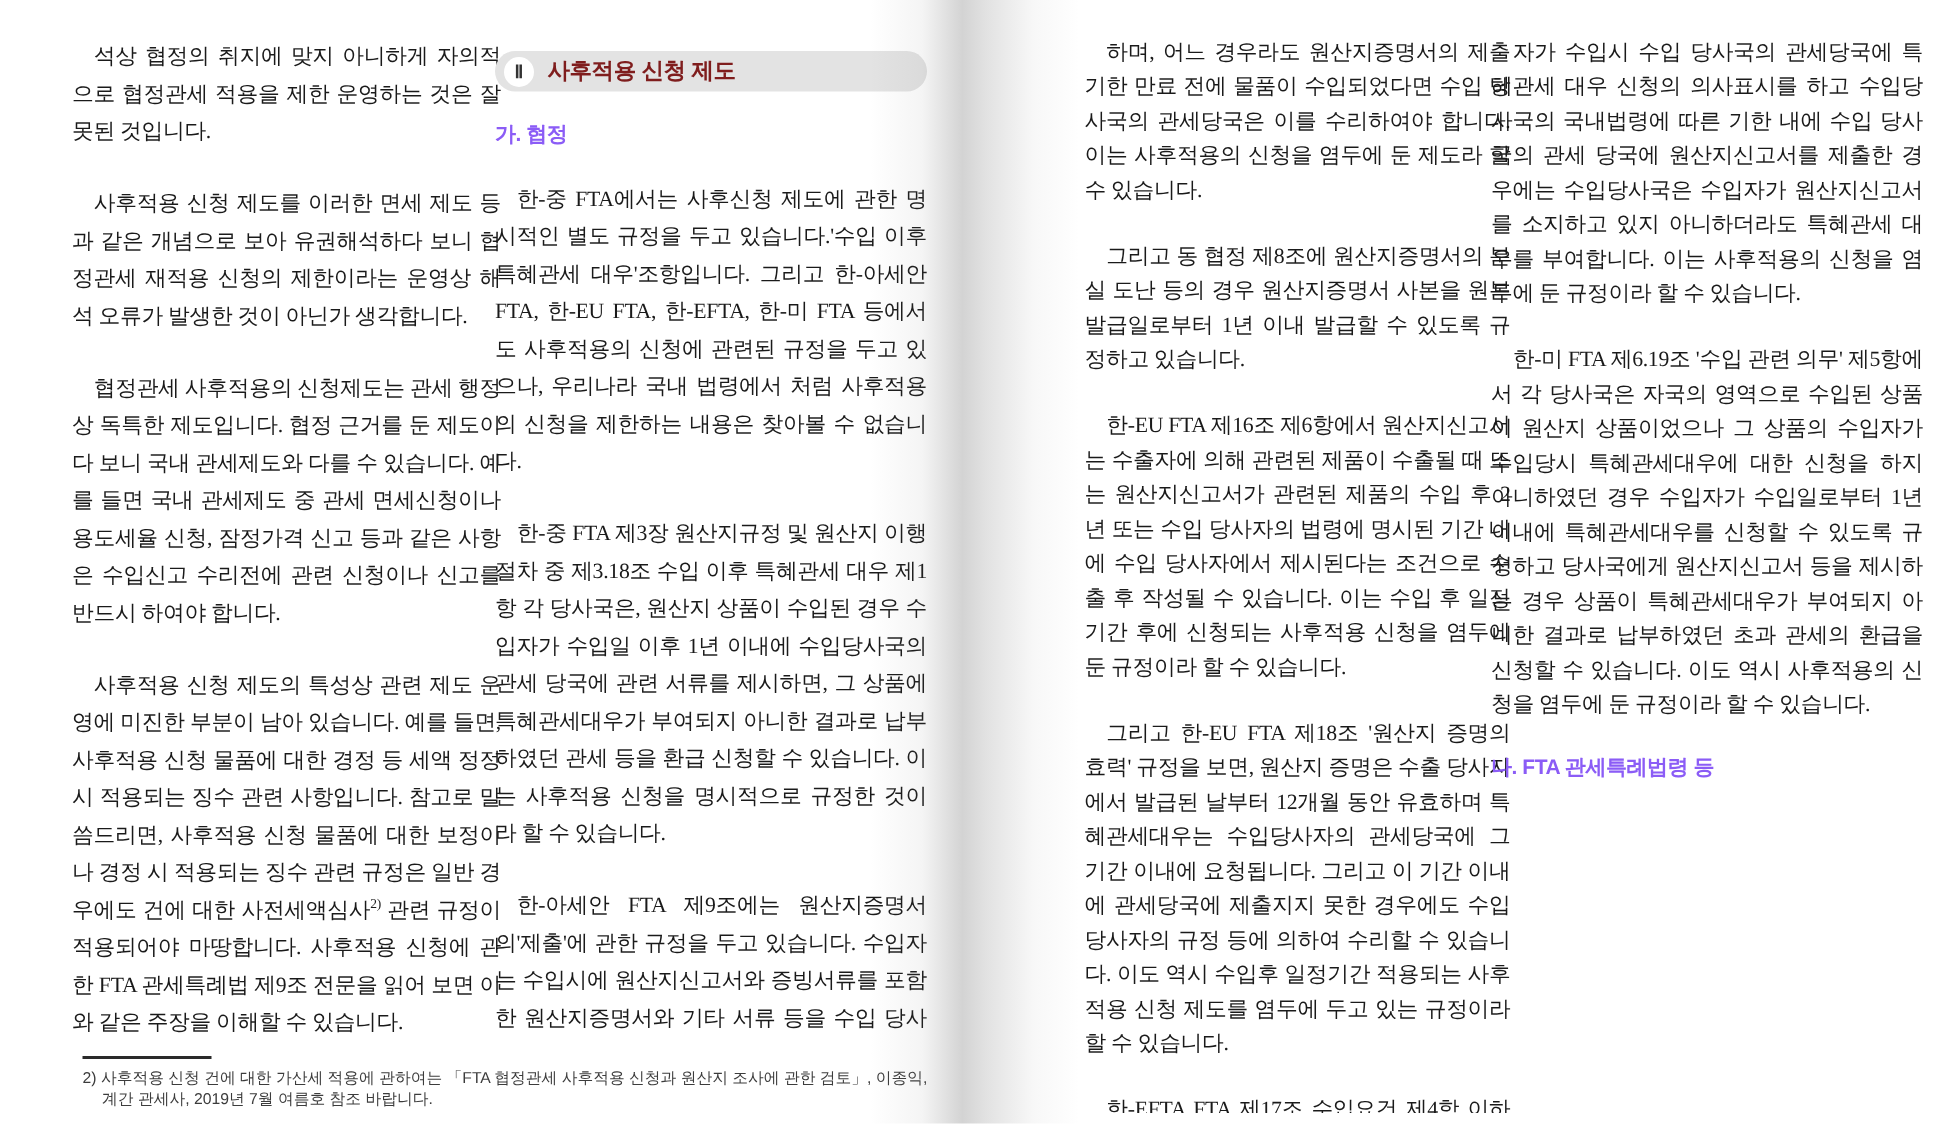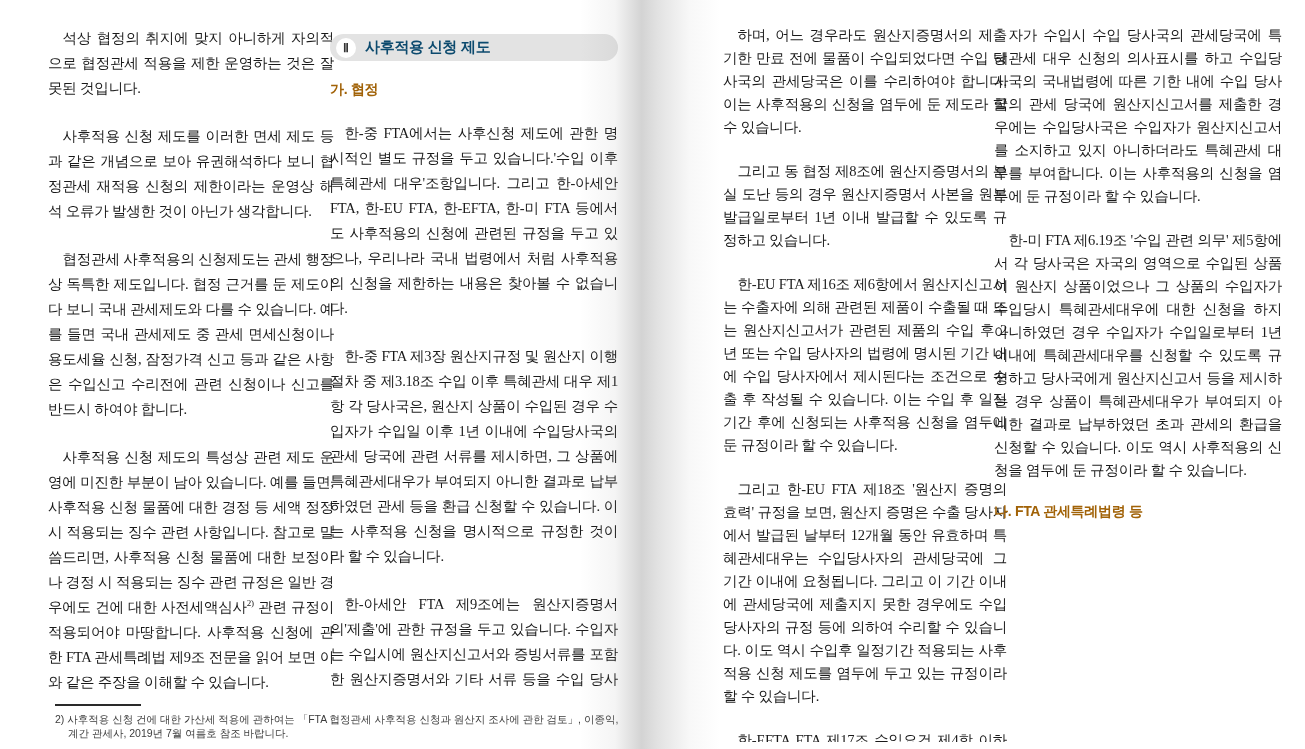--- a/index.html
+++ b/index.html
@@ -53,28 +53,28 @@
     font-family:"Liberation Sans", sans-serif;
   }
   .section-pill .numeral{
     width:20px;height:20px;border-radius:50%;
     background:#ffffff;
     display:flex;align-items:center;justify-content:center;
     font-size:12px;font-weight:bold;color:#333;
     margin-right:9px;flex:0 0 auto;
   }
   .section-pill .title{
-    font-size:15px;font-weight:bold;color:#0c4a6e;
+    font-size:15px;font-weight:bold;color:#7f1d1d;
     letter-spacing:-0.3px;
   }
 
   .green-head{
     font-family:"Liberation Sans", sans-serif;
     font-size:14px;font-weight:bold;
-    color:#a16207;
+    color:#8b5cf6;
     letter-spacing:-0.3px;
   }
   .col-2 .green-head{margin:4px 0 22px 0;}
   .col-4 .green-head{margin:6px 0 32px 0;}
 
   .uline{text-decoration:underline;text-underline-offset:3px;}
 
   
   .footnote{
     position:absolute;left:55px;top:704px;width:575px;

